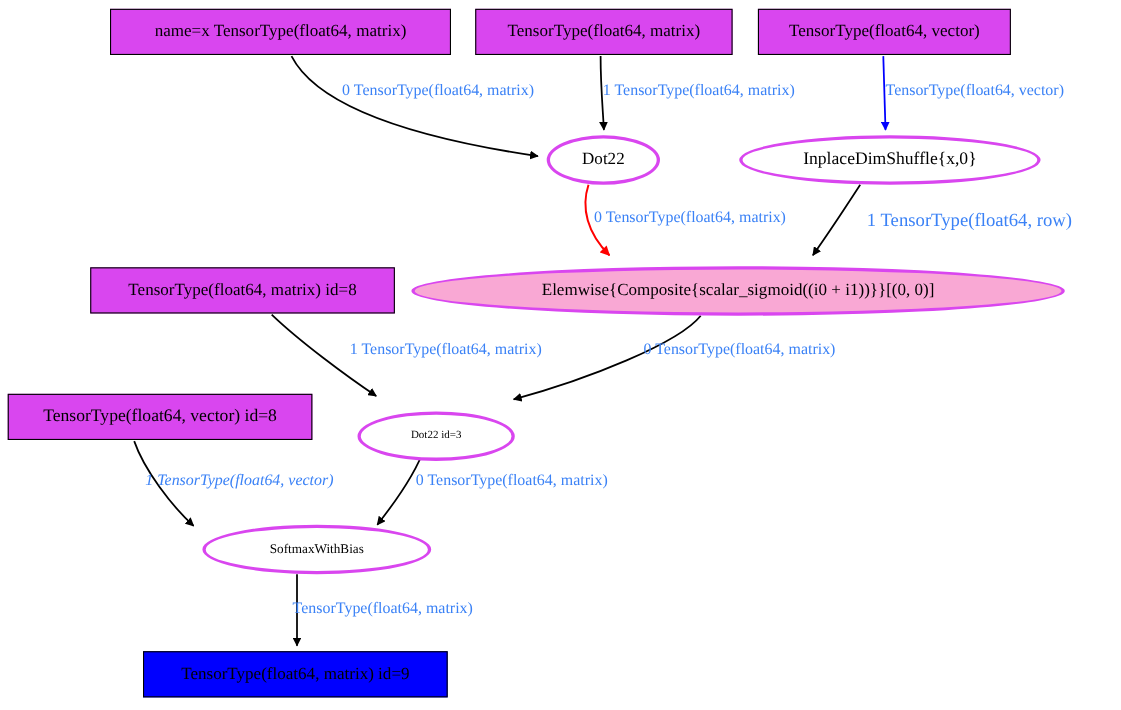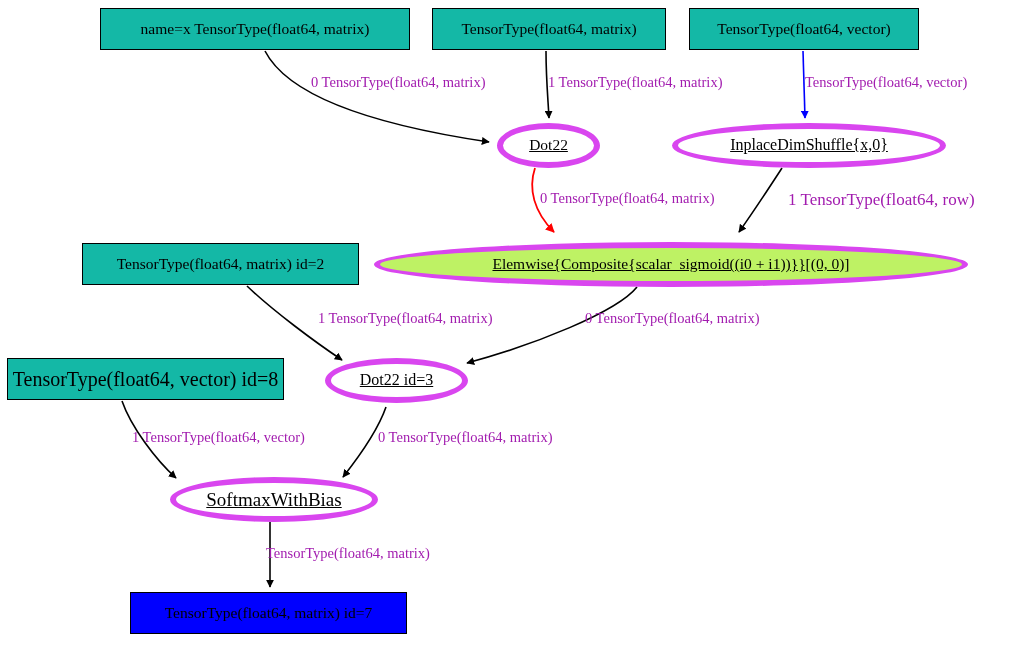--- a/index.html
+++ b/index.html
@@ -31,33 +31,32 @@
     justify-content: center;
     text-align: center;
     color: #000000;
     line-height: 1.05;
     white-space: nowrap;
   }
   .node.box {
     border: 1px solid #000000;
     box-sizing: border-box;
   }
-  .node.green { background: #14b8a6; }
+  .node.green { background: #d946ef; }
   .node.blue  { background: #0000ff; }
   .node.ellipse {
     background: #ffffff;
-    border: 6px solid #d946ef;
+    border: 3px solid #d946ef;
     border-radius: 50%;
     box-sizing: border-box;
-    text-decoration: underline;
   }
-  .node.ellipse.pink { background: #bef264; }
+  .node.ellipse.pink { background: #f9a8d4; }
   .edge-label {
     position: absolute;
-    color: #a21caf;
+    color: #3b82f6;
     white-space: nowrap;
     line-height: 1;
   }
 </style>
 </head>
 <body>
 
 <div id="canvas">
 
   <svg class="edges" viewBox="0 0 1019 645" xmlns="http://www.w3.org/2000/svg">
@@ -99,43 +98,43 @@
   <div class="node box green" style="left:432px; top:8px; width:234px; height:42px; font-size:15.5px;">TensorType(float64, matrix)</div>
 
   <div class="node box green" style="left:689px; top:8px; width:230px; height:42px; font-size:15.5px;">TensorType(float64, vector)</div>
 
   <div class="node ellipse" style="left:497px; top:123px; width:103px; height:45px; font-size:15.5px;">Dot22</div>
 
   <div class="node ellipse" style="left:672px; top:123px; width:274px; height:45px; font-size:16px;">InplaceDimShuffle{x,0}</div>
 
   <div class="node ellipse pink" style="left:374px; top:242px; width:594px; height:45px; font-size:15.5px;">Elemwise{Composite{scalar_sigmoid((i0 + i1))}}[(0, 0)]</div>
 
-  <div class="node box green" style="left:82px; top:243px; width:277px; height:42px; font-size:15.5px;">TensorType(float64, matrix) id=2</div>
+  <div class="node box green" style="left:82px; top:243px; width:277px; height:42px; font-size:15.5px;">TensorType(float64, matrix) id=8</div>
 
-  <div class="node box green" style="left:7px; top:358px; width:277px; height:42px; font-size:20px;">TensorType(float64, vector) id=8</div>
+  <div class="node box green" style="left:7px; top:358px; width:277px; height:42px; font-size:16px;">TensorType(float64, vector) id=8</div>
 
-  <div class="node ellipse" style="left:325px; top:358px; width:143px; height:45px; font-size:16px;">Dot22 id=3</div>
+  <div class="node ellipse" style="left:325px; top:374px; width:143px; height:45px; font-size:10px;">Dot22 id=3</div>
 
-  <div class="node ellipse" style="left:170px; top:477px; width:208px; height:45px; font-size:19px;">SoftmaxWithBias</div>
+  <div class="node ellipse" style="left:184px; top:477px; width:208px; height:45px; font-size:12px;">SoftmaxWithBias</div>
 
-  <div class="node box blue" style="left:130px; top:592px; width:277px; height:42px; font-size:15.5px;">TensorType(float64, matrix) id=7</div>
+  <div class="node box blue" style="left:130px; top:592px; width:277px; height:42px; font-size:15.5px;">TensorType(float64, matrix) id=9</div>
 
   <div class="edge-label" style="left:311px; top:75px; font-size:14.5px;">0 TensorType(float64, matrix)</div>
 
   <div class="edge-label" style="left:548px; top:75px; font-size:14.5px;">1 TensorType(float64, matrix)</div>
 
   <div class="edge-label" style="left:805px; top:75px; font-size:14.5px;">TensorType(float64, vector)</div>
 
   <div class="edge-label" style="left:540px; top:191px; font-size:14.5px;">0 TensorType(float64, matrix)</div>
 
   <div class="edge-label" style="left:788px; top:191px; font-size:17px;">1 TensorType(float64, row)</div>
 
   <div class="edge-label" style="left:318px; top:311px; font-size:14.5px;">1 TensorType(float64, matrix)</div>
 
   <div class="edge-label" style="left:585px; top:311px; font-size:14.5px;">0 TensorType(float64, matrix)</div>
 
-  <div class="edge-label" style="left:132px; top:430px; font-size:14.5px;">1 TensorType(float64, vector)</div>
+  <div class="edge-label" style="left:132px; top:430px; font-size:14.5px;font-style:italic;">1 TensorType(float64, vector)</div>
 
   <div class="edge-label" style="left:378px; top:430px; font-size:14.5px;">0 TensorType(float64, matrix)</div>
 
   <div class="edge-label" style="left:266px; top:546px; font-size:14.5px;">TensorType(float64, matrix)</div>
 
 </div>
 
 </body></html>

